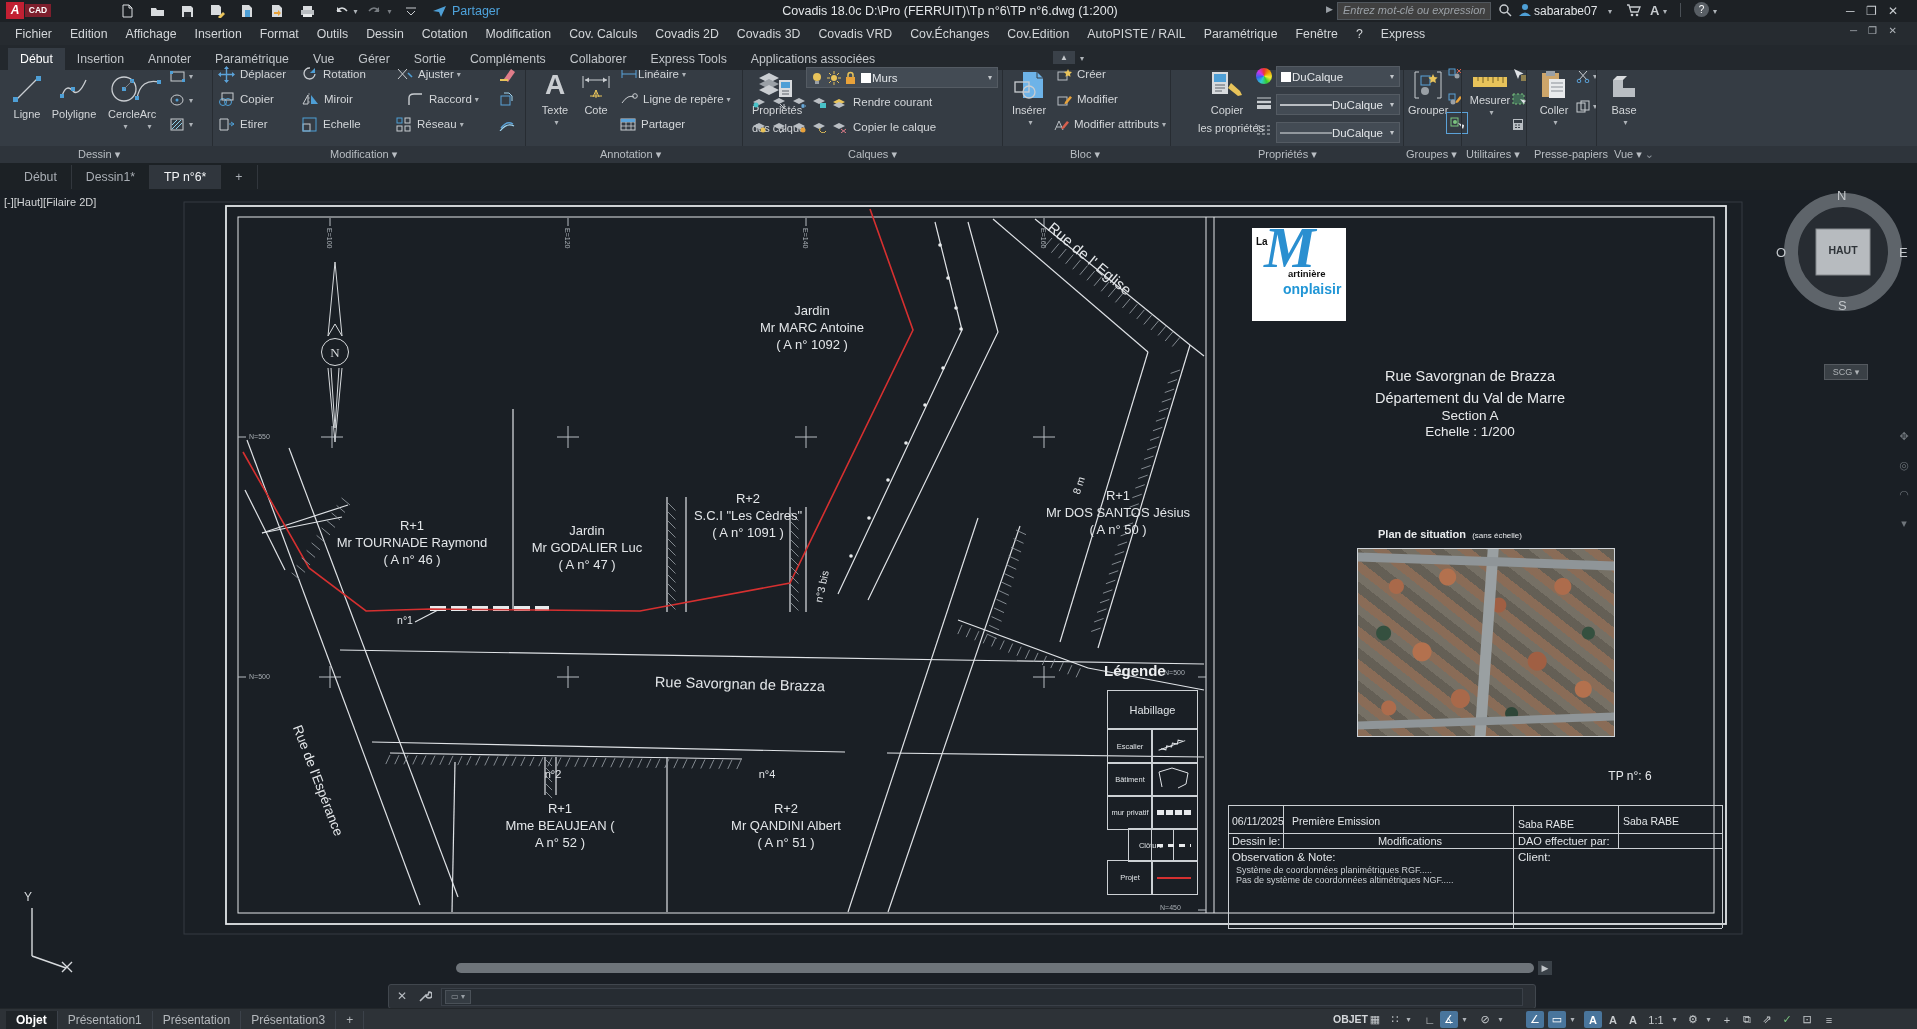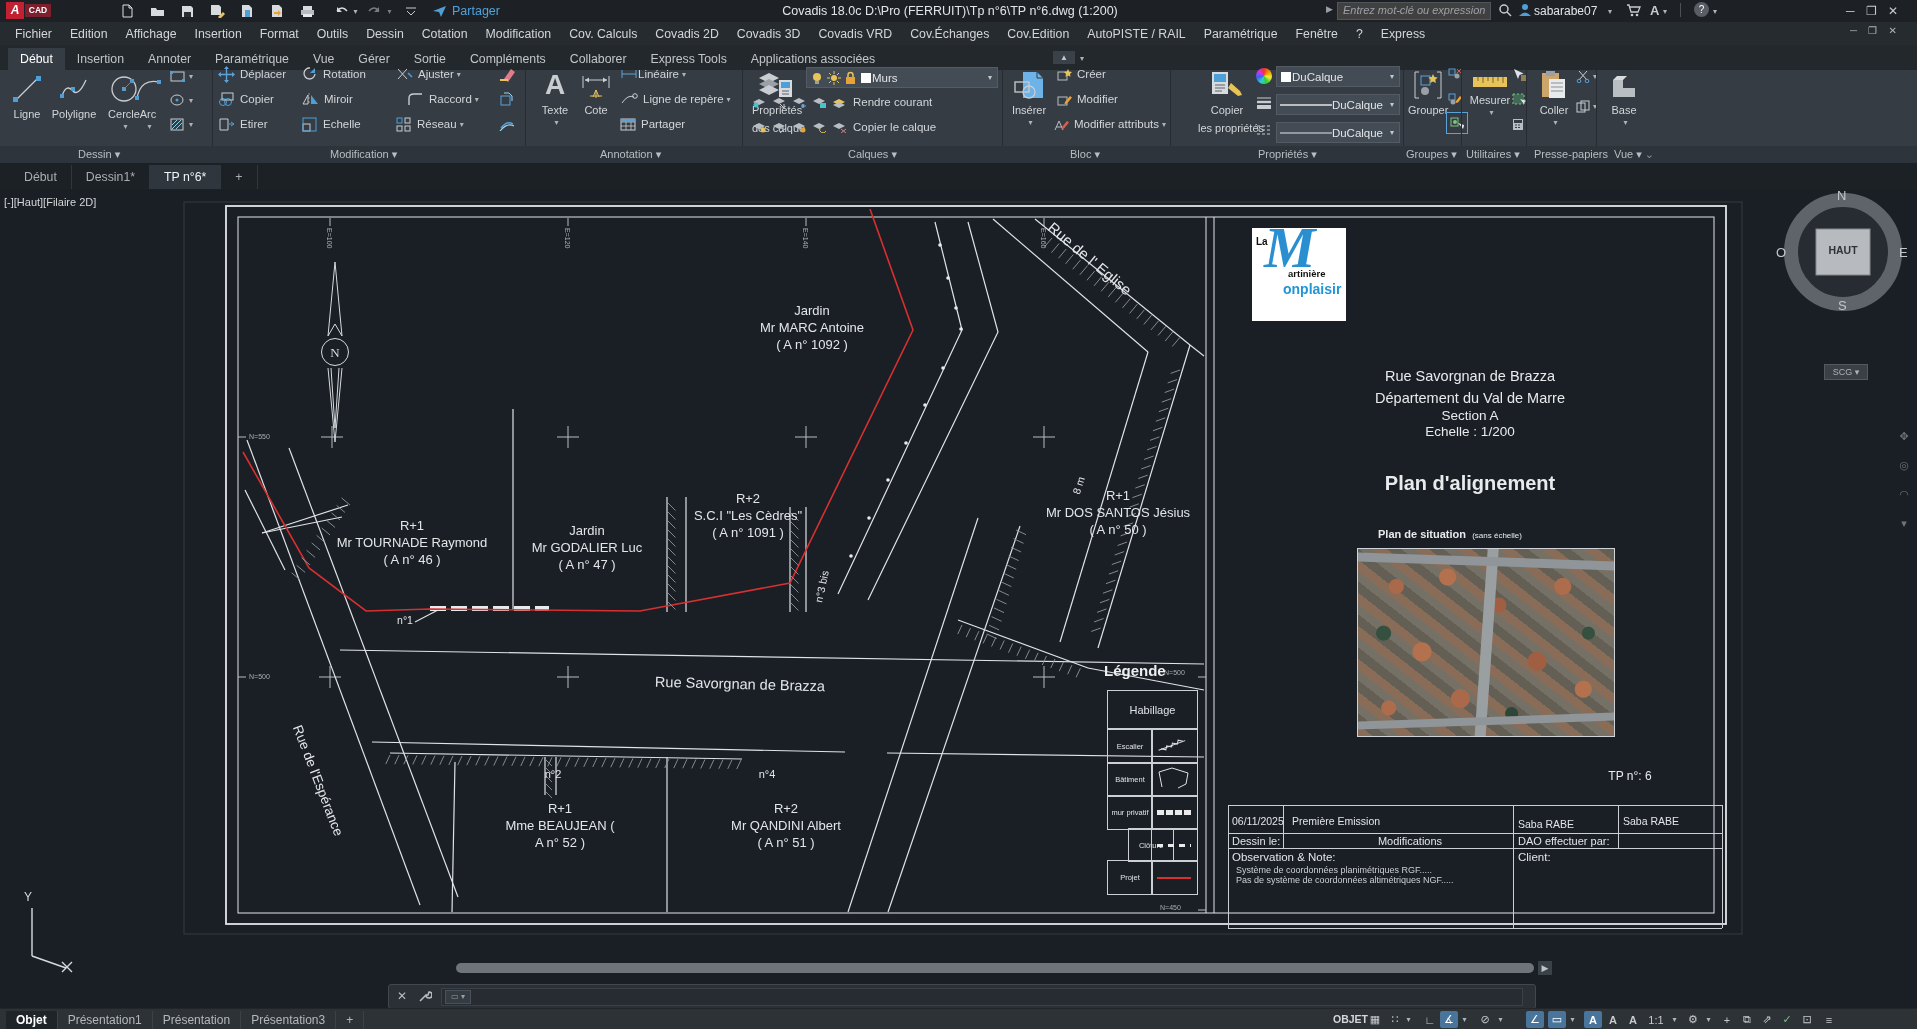--- a/index.html
+++ b/index.html
@@ -1037,21 +1037,20 @@
   <div class="abs" style="left:1252px;top:228px;width:94px;height:93px;background:#ffffff;overflow:hidden;">
     <span style="position:absolute;left:4px;top:8px;font-size:10px;font-weight:bold;color:#111;">La</span>
     <span style="position:absolute;left:12px;top:-14px;font-family:'Liberation Serif',serif;font-style:italic;font-weight:bold;font-size:58px;color:#2a8fd0;">M</span>
     <span style="position:absolute;left:36px;top:40px;font-size:9.5px;font-weight:bold;color:#111;">artinière</span>
     <span style="position:absolute;left:31px;top:53px;font-size:14px;font-weight:bold;color:#2196d6;">onplaisir</span>
   </div>
   <div class="tbtext" style="left:1230px;top:368px;width:480px;font-size:14.5px;">Rue Savorgnan de Brazza</div>
   <div class="tbtext" style="left:1230px;top:390px;width:480px;font-size:14.5px;">Département du Val de Marre</div>
   <div class="tbtext" style="left:1230px;top:408px;width:480px;font-size:13.5px;">Section A</div>
   <div class="tbtext" style="left:1230px;top:424px;width:480px;font-size:13.5px;">Echelle : 1/200</div>
-  <div class="tbtext" style="left:1230px;top:472px;width:480px;font-size:20px;font-weight:bold;">Plan d'alignement</div>
   <div class="tbtext" style="left:1230px;top:528px;width:440px;font-size:11px;font-weight:bold;"><span>Plan de situation</span>&nbsp;&nbsp;<span style="font-size:8px;font-weight:normal;">(sans échelle)</span></div>
 
   <div class="abs" style="left:1357px;top:548px;width:256px;height:187px;border:1px solid #cfd3d7;overflow:hidden;
        background:#7d7468;
        background-image:
          radial-gradient(circle at 15% 20%, #a9694a 0 7px, transparent 8px),
          radial-gradient(circle at 35% 15%, #b3714e 0 8px, transparent 9px),
          radial-gradient(circle at 55% 30%, #a05f43 0 7px, transparent 8px),
          radial-gradient(circle at 80% 20%, #ad6c4c 0 8px, transparent 9px),
          radial-gradient(circle at 25% 55%, #b3714e 0 9px, transparent 10px),

